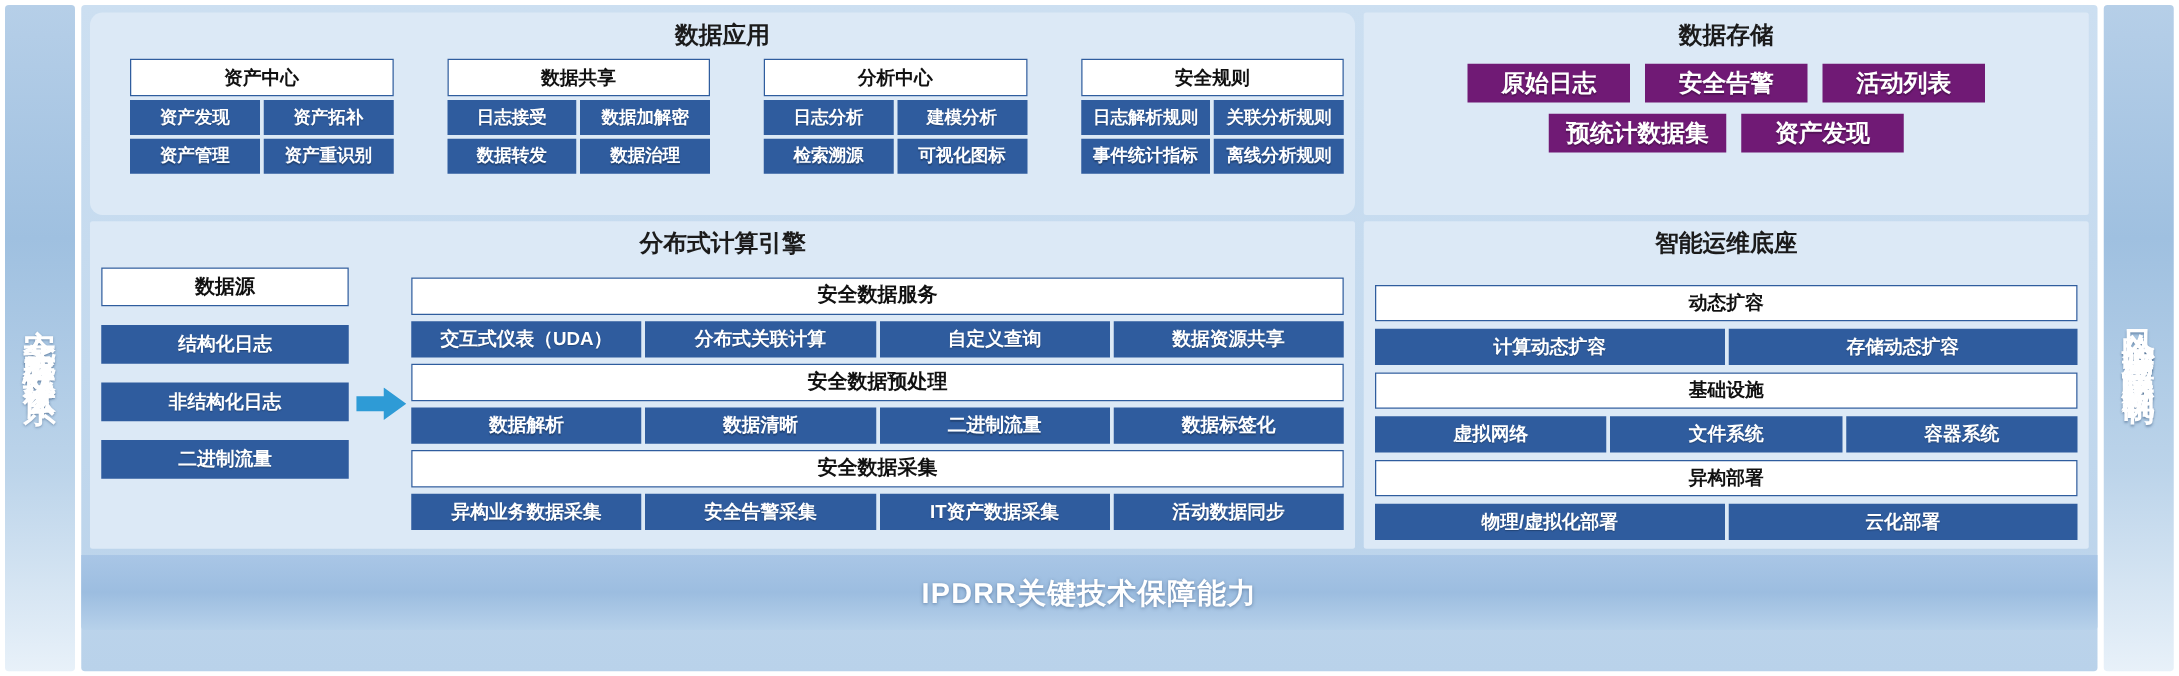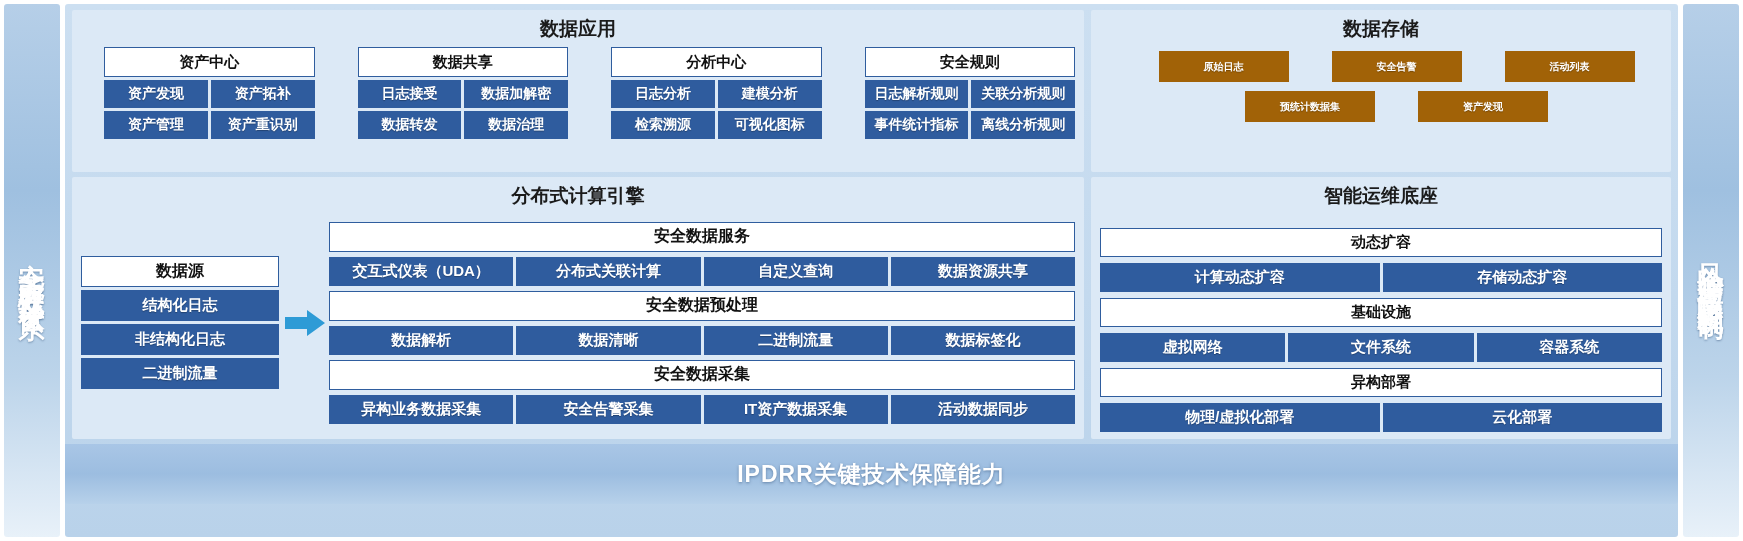--- a/index.html
+++ b/index.html
@@ -59,21 +59,21 @@
   .rowzone.bottom { height: 262px; }
 
   .panel {
     background: #dce9f6;
     border-radius: 2px;
     position: relative;
     padding: 6px 9px 8px 9px;
     display: flex;
     flex-direction: column;
   }
-  .panel.app   { flex: 0 0 1012px; }
+  .panel.app   { flex: 0 0 1012px; border-radius: 10px; }
   .panel.store { flex: 1 1 auto; }
   .panel.engine{ flex: 0 0 1012px; }
   .panel.ops   { flex: 1 1 auto; }
 
   .panel-title {
     text-align: center;
     font-size: 19px;
     font-weight: bold;
     color: #1b1b1b;
     line-height: 26px;
@@ -105,35 +105,34 @@
     white-space: nowrap;
     text-shadow: 0 1px 1px rgba(0,0,0,.28);
   }
   .cells { display: flex; gap: 3px; }
   .cells > .bluebar { flex: 1 1 0; }
 
   
   .store-rows { display: flex; flex-direction: column; gap: 9px; align-items: center; margin-top: 4px;}
   .store-line { display: flex; gap: 12px; justify-content: center; }
   .chip {
-    background: #a16207;
-    color: #fff; font-weight: bold; font-size: 10px;
+    background: #701a75;
+    color: #fff; font-weight: bold; font-size: 19px;
     height: 31px; min-width: 130px;
     display: flex; align-items: center; justify-content: center;
     padding: 0 14px; white-space: nowrap;
     text-shadow: 0 1px 1px rgba(0,0,0,.28);
-    margin-left: 31px;
   }
 
   
   .engine-body { display: flex; gap: 0; flex: 1 1 auto; align-items: stretch; }
   .datasource {
     flex: 0 0 200px;
-    display: flex; flex-direction: column; justify-content: center;
-    gap: 3px; padding-right: 2px;
+    display: flex; flex-direction: column; 
+    gap: 15px; padding-right: 2px;
   }
   .datasource .whitebar { height: 31px; font-size: 16px;}
   .datasource .bluebar { height: 31px; font-size: 15px;}
   .arrow-wrap {
     flex: 0 0 48px;
     display: flex; align-items: center; justify-content: center;
   }
   .arrow {
     width: 40px; height: 26px; position: relative;
   }

